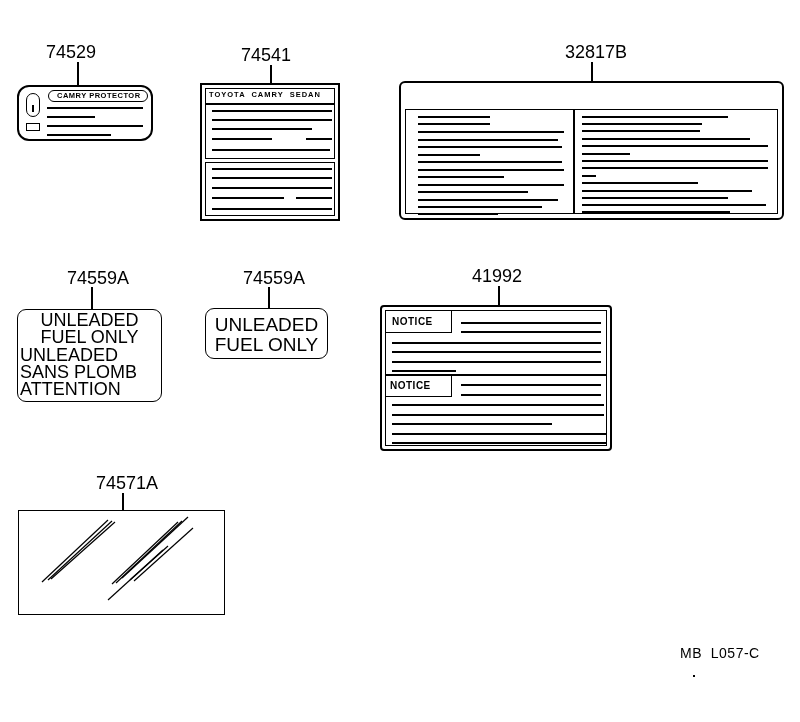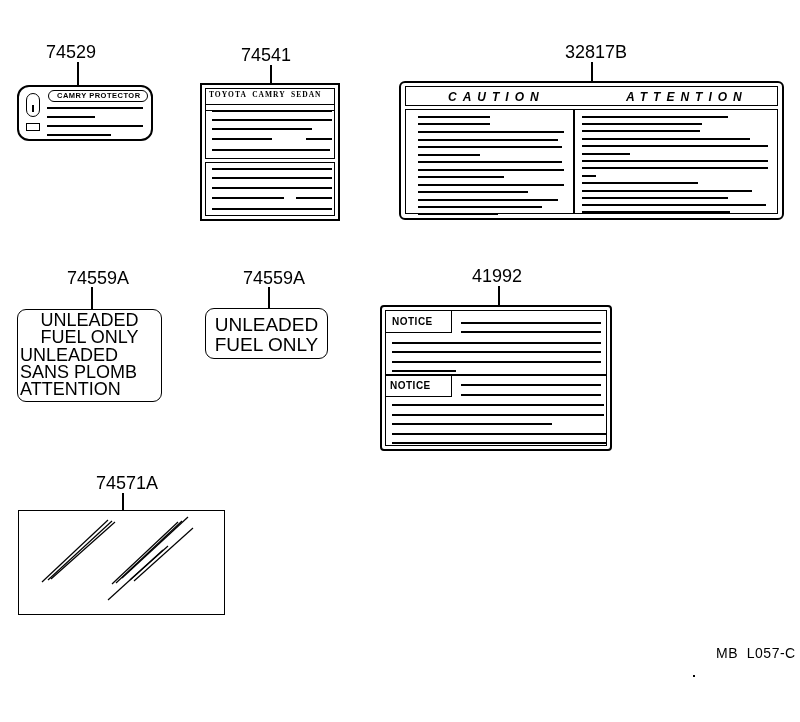--- a/index.html
+++ b/index.html
@@ -34,21 +34,21 @@
     <div class="line" style="left:28px;top:29px;width:48px;"></div>
     <div class="line" style="left:28px;top:38px;width:96px;"></div>
     <div class="line" style="left:28px;top:47px;width:64px;"></div>
   </div>
 </div>
 
 <div>
   <div class="part-no" style="left:241px;top:45px;">74541</div>
   <div class="leader" style="left:270px;top:65px;height:18px;"></div>
   <div class="box" style="left:200px;top:83px;width:140px;height:138px;">
-    <div style="position:absolute;left:3px;top:3px;right:3px;height:23px;border:1.5px solid #000;box-sizing:border-box;font-family:Liberation Serif, serif;">
+    <div style="position:absolute;left:3px;top:3px;right:3px;height:16px;border:1.5px solid #000;box-sizing:border-box;">
       <span class="small-caps" style="left:3px;top:1px;font-size:7.5px;letter-spacing:1px;white-space:pre;">TOYOTA  CAMRY  SEDAN</span>
     </div>
     <div style="position:absolute;left:3px;top:19px;right:3px;height:55px;border:1.5px solid #000;box-sizing:border-box;">
       <div class="line" style="left:6px;top:5px;width:120px;"></div>
       <div class="line" style="left:6px;top:14px;width:120px;"></div>
       <div class="line" style="left:6px;top:23px;width:100px;"></div>
       <div class="line" style="left:6px;top:33px;width:60px;"></div>
       <div class="line" style="left:100px;top:33px;width:26px;"></div>
       <div class="line" style="left:6px;top:44px;width:118px;"></div>
     </div>
@@ -60,24 +60,20 @@
       <div class="line" style="left:90px;top:34px;width:36px;"></div>
       <div class="line" style="left:6px;top:45px;width:120px;"></div>
     </div>
   </div>
 </div>
 
 <div>
   <div class="part-no" style="left:565px;top:42px;">32817B</div>
   <div class="leader" style="left:591px;top:62px;height:20px;"></div>
   <div class="box" style="left:399px;top:81px;width:385px;height:139px;border-radius:6px;">
-    <div style="position:absolute;left:4px;top:3px;right:4px;height:20px;border:1.5px solid #000;box-sizing:border-box;">
-      <span class="ital" style="left:42px;top:3px;">CAUTION</span>
-      <span class="ital" style="left:220px;top:3px;">ATTENTION</span>
-    </div>
     <div style="position:absolute;left:4px;top:26px;right:4px;bottom:4px;border:1.5px solid #000;box-sizing:border-box;">
       <div class="vline" style="left:167px;top:0;bottom:0;"></div>
 
       <div class="line" style="left:12px;top:6px;width:72px;"></div>
       <div class="line" style="left:12px;top:13px;width:72px;"></div>
       <div class="line" style="left:12px;top:21px;width:146px;"></div>
       <div class="line" style="left:12px;top:29px;width:140px;"></div>
       <div class="line" style="left:12px;top:36px;width:144px;"></div>
       <div class="line" style="left:12px;top:44px;width:62px;"></div>
       <div class="line" style="left:12px;top:51px;width:144px;"></div>
@@ -170,14 +166,14 @@
         <line x1="98" y1="73" x2="164" y2="11"></line>
         <line x1="104" y1="68" x2="170" y2="7"></line>
         <line x1="112" y1="70" x2="150" y2="36"></line>
         <line x1="116" y1="71" x2="175" y2="18"></line>
         <line x1="90" y1="90" x2="145" y2="40"></line>
       </g>
     </svg>
   </div>
 </div>
 
-<div class="ref" style="left:680px;top:645px;letter-spacing:0.5px;white-space:pre;margin-left:36px;">MB  L057-C</div>
+<div class="ref" style="left:680px;top:645px;letter-spacing:0.5px;white-space:pre;">MB  L057-C</div>
 <div style="position:absolute;left:693px;top:675px;width:1.5px;height:1.5px;background:#000;"></div>
 
 </body></html>

